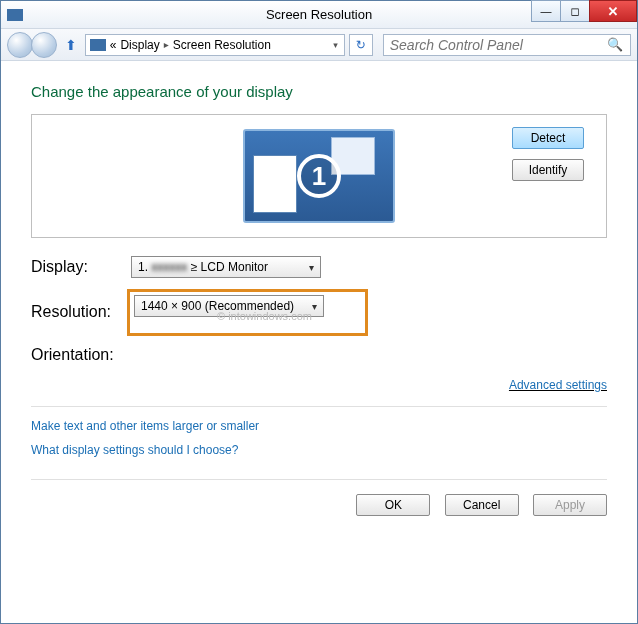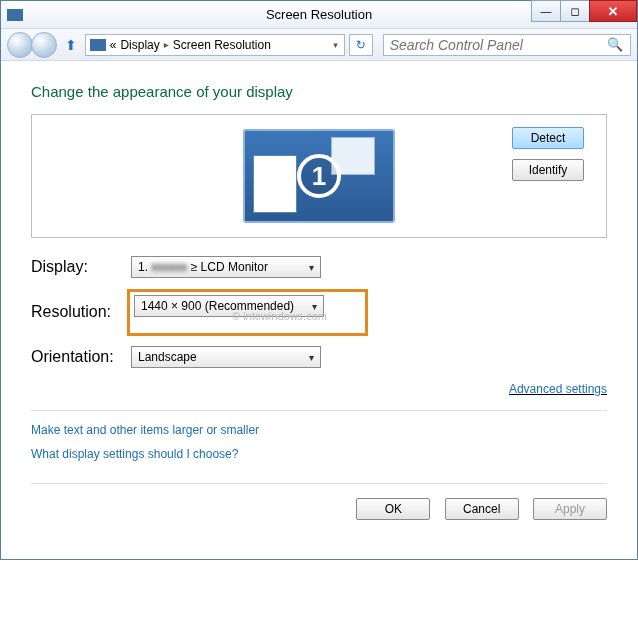--- a/index.html
+++ b/index.html
@@ -1,17 +1,17 @@
 <!DOCTYPE html>
 <html><head>
 <meta charset="utf-8">
 <style>
 * { box-sizing: border-box; margin: 0; padding: 0; }
 body { font-family: 'Segoe UI', Tahoma, sans-serif; font-size: 12px; background: #fff; width: 638px; height: 624px; overflow: hidden; }
-.window { border: 1px solid #5a7ea3; width: 638px; height: 560px; display: flex; flex-direction: column; }
+.window { border: 1px solid #5a7ea3; width: 638px; height: 624px; display: flex; flex-direction: column; }
 .titlebar { height: 28px; background: linear-gradient(#fff, #eaf0f7); display: flex; align-items: center; position: relative; border-bottom: 1px solid #cfd8e3; }
 .titlebar-icon { width: 16px; height: 12px; background: #3b6ea5; margin-left: 6px; }
 .titlebar-title { position: absolute; left: 50%; transform: translateX(-50%); font-size: 13px; color: #000; }
 .winbtns { position: absolute; right: 0; top: -1px; display: flex; }
 .winbtn { width: 30px; height: 22px; border: 1px solid #8aa4c2; background: linear-gradient(#f7fbff,#dbe7f4); display: flex; align-items: center; justify-content: center; margin-left: -1px; font-size: 11px; }
 .winbtn.close { width: 48px; background: linear-gradient(#ef5350,#c62828); border-color: #9a1f1f; color: #fff; font-size: 13px; font-weight: bold; }
 .navbar { height: 32px; background: linear-gradient(#f7f9fc,#e9eef5); border-bottom: 1px solid #cfd8e3; display: flex; align-items: center; padding: 0 6px; gap: 4px; }
 .navcircle { width: 26px; height: 26px; border-radius: 50%; background: radial-gradient(circle at 35% 30%, #fff, #bcd0e6 60%, #9db8d4); border: 1px solid #9bb3cf; }
 .navcircle.fwd { margin-left: -6px; }
 .up-arrow { color: #2a6cc2; font-size: 14px; padding: 0 4px; }
@@ -37,21 +37,21 @@
 .field-row { display: flex; align-items: center; margin-bottom: 14px; }
 .field-label { width: 100px; font-size: 16px; color: #000; }
 .dropdown { height: 22px; border: 1px solid #8a8a8a; background: linear-gradient(#fff,#e8e8e8); display: flex; align-items: center; padding: 0 6px; font-size: 12px; position: relative; }
 .dropdown::after { content: "▾"; position: absolute; right: 6px; font-size: 10px; color: #333; }
 .dd-display { width: 190px; }
 .dd-res { width: 190px; }
 .dd-orient { width: 190px; }
 .highlight { position: absolute; border: 3px solid #e08a1f; pointer-events: none; }
 .res-wrap { position: relative; display: inline-block; padding: 3px 14px 15px 3px; }
 .res-wrap .highlight { left: -4px; top: -3px; right: -30px; bottom: -4px; }
-.watermark { position: absolute; left: 232px; top: 310px; color: #bbb; font-size: 11px; pointer-events: none; }
+.watermark { position: absolute; left: 217px; top: 310px; color: #bbb; font-size: 11px; pointer-events: none; }
 .link-right { text-align: right; margin: 10px 0 14px 0; text-decoration: underline; }
 .link { color: #1b6fb5; font-size: 12px; cursor: pointer; }
 .hr { border: none; border-top: 1px solid #e0e0e0; margin: 6px 0 12px 0; }
 .links-block .link { display: block; margin-bottom: 10px; }
 .bottom-btns { border-top: 1px solid #e0e0e0; padding-top: 14px; margin-top: 22px; text-align: right; }
 .bottom-btns .pbtn { width: 74px; margin-left: 11px; }
 .pbtn.disabled { color: #9a9a9a; }
 .blur-text { filter: blur(2px); display: inline-block; }
 </style>
 </head>
@@ -117,23 +117,20 @@
       <div class="res-wrap">
         <div class="dropdown dd-res">
           <span>1440 × 900 (Recommended)</span>
         </div>
         <div class="highlight"></div>
       </div>
     </div>
 
     <div class="field-row">
       <div class="field-label">Orientation:</div>
-      <div class="dropdown dd-orient">
-        <span>Landscape</span>
-      </div>
     </div>
 
     <div class="link-right">
       <span class="link">Advanced settings</span>
     </div>
 
     <hr class="hr">
 
     <div class="links-block">
       <span class="link">Make text and other items larger or smaller</span>

